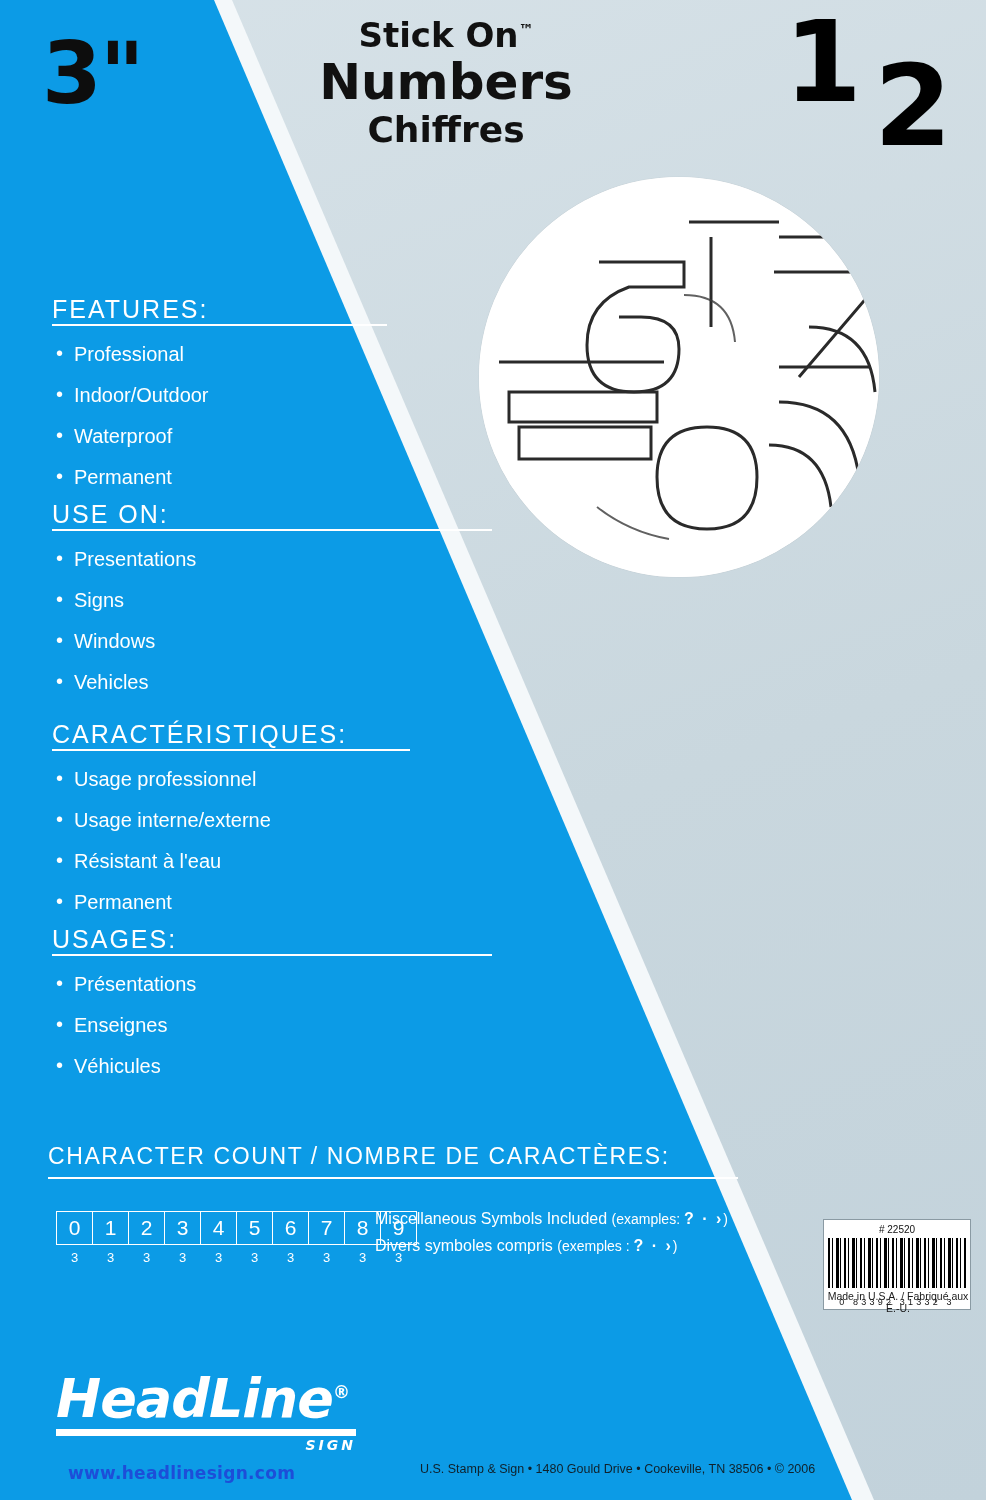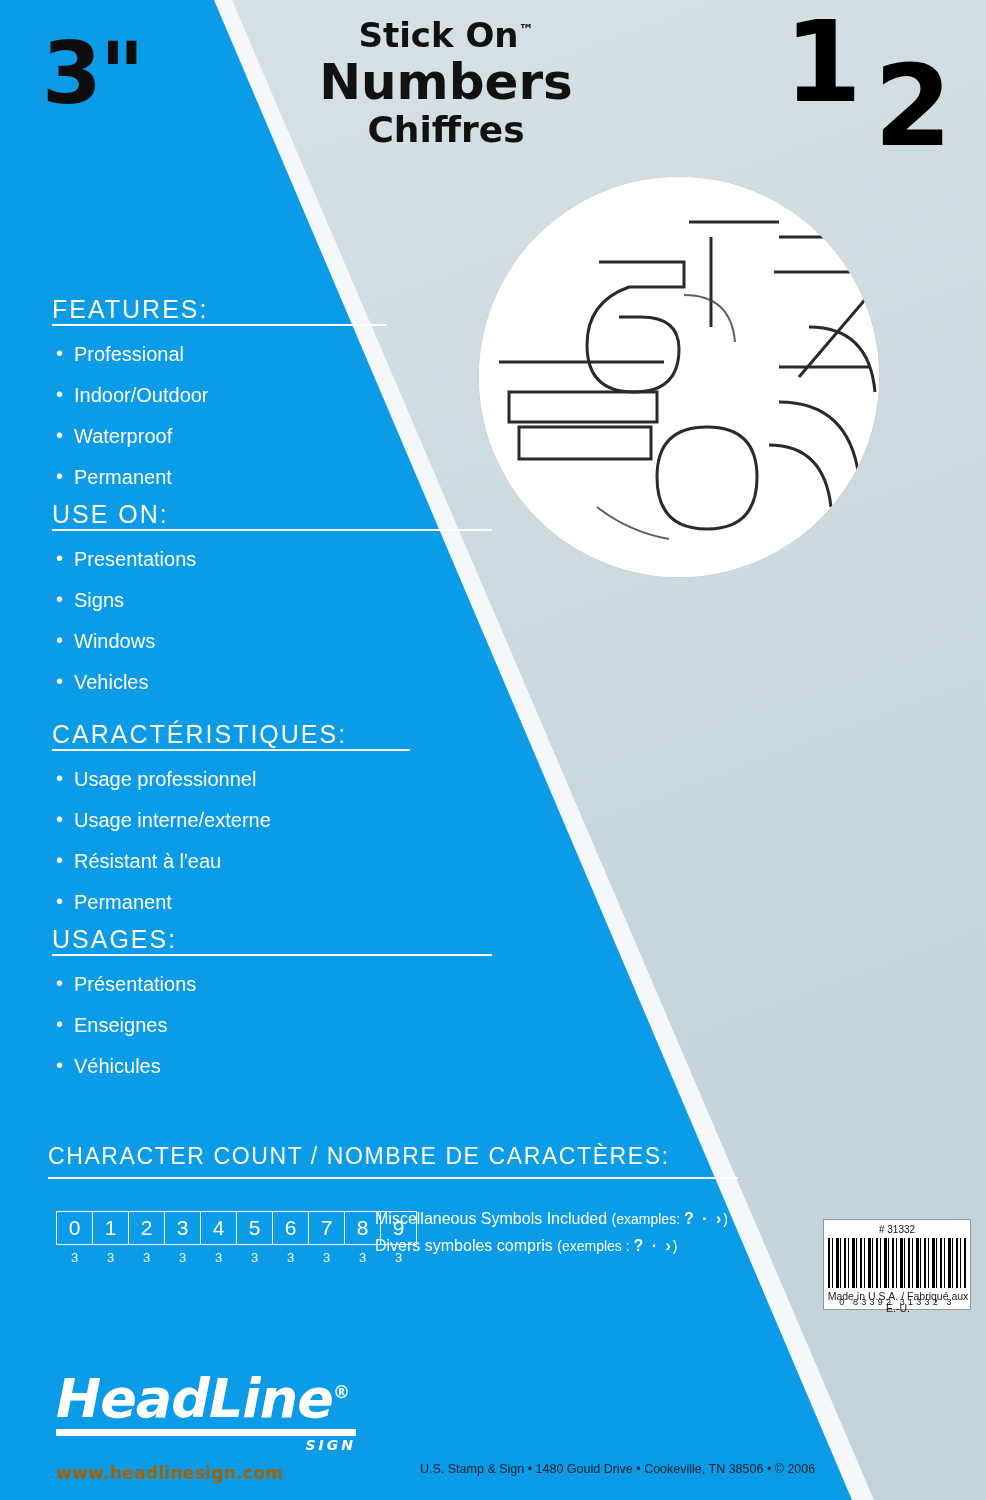--- a/index.html
+++ b/index.html
@@ -277,23 +277,24 @@
     color: #ffffff;
     text-align: right;
     width: 300px;
     letter-spacing: 3px;
     margin-top: 1px;
   }
   .logo-url {
     font-family: "DejaVu Sans", sans-serif;
     font-weight: bold;
     font-size: 17px;
-    color: #a16207;
+    color: #1d4ed8;
     margin-top: 10px;
     letter-spacing: .3px;
+    margin-left: 12px;
   }
   .footer-address {
     position: absolute;
     left: 420px;
     top: 1462px;
     font-size: 12.5px;
     color: #10212b;
   }
 </style>
 </head>
@@ -425,21 +426,21 @@
   <div class="misc-note">
     <div>
       <span>Miscellaneous Symbols Included </span><span class="small">(examples: </span><span class="sym">? · ›</span><span class="small">)</span>
     </div>
     <div>
       <span>Divers symboles compris </span><span class="small">(exemples : </span><span class="sym">? · ›</span><span class="small">)</span>
     </div>
   </div>
 
   <div class="barcode-box">
-    <div class="barcode-sku"># 31332</div>
+    <div class="barcode-sku"># 22520</div>
     <div class="barcode-bars"></div>
     <div class="barcode-digits">0  83392 31332  3</div>
   </div>
   <div class="made-in">Made in U.S.A. / Fabriqué aux É.-U.</div>
 
   <div class="logo">
     <div class="logo-word"><span>HeadL</span><span>ine</span><span class="logo-reg">®</span></div>
     <div class="logo-bar"></div>
     <div class="logo-sign">SIGN</div>
     <div class="logo-url">www.headlinesign.com</div>

